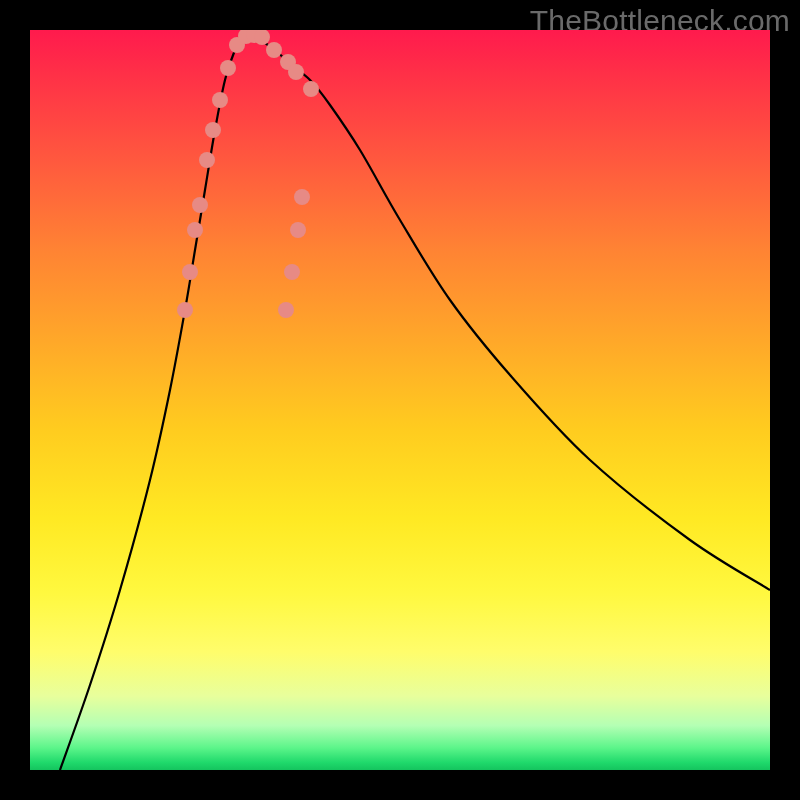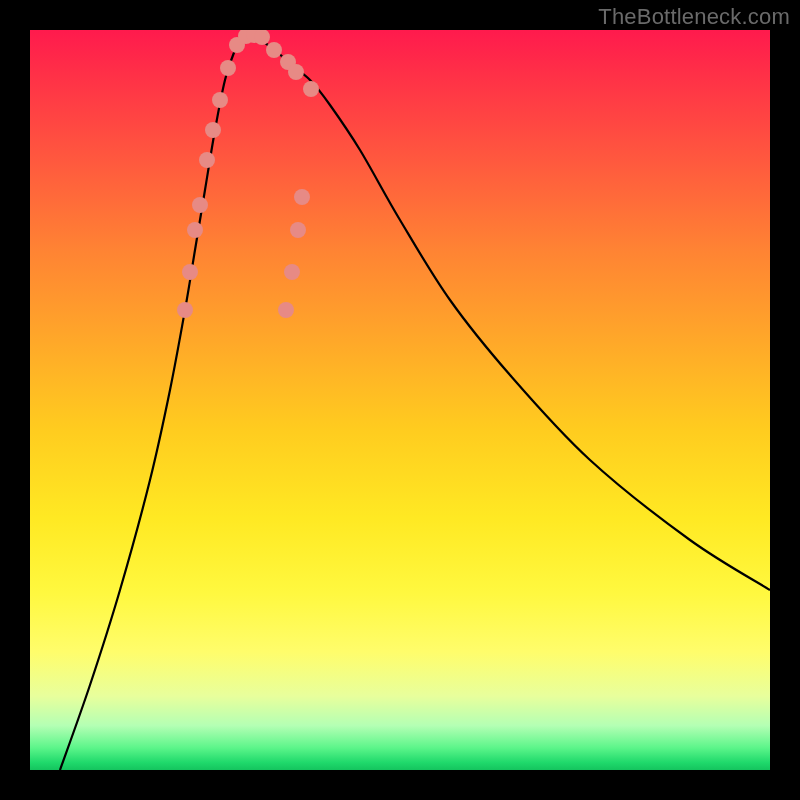--- a/index.html
+++ b/index.html
@@ -39,21 +39,21 @@
       #5cf58a 97%,
       #1fd96b 99%,
       #14c45e 100%
     );
   }
   .watermark {
     position: absolute;
     top: 4px;
     right: 10px;
     font-family: Arial, Helvetica, sans-serif;
-    font-size: 22px;
+    font-size: 30px;
     color: #6a6a6a;
     letter-spacing: 0.2px;
   }
   svg.curve {
     position: absolute;
     left: 0;
     top: 0;
     width: 740px;
     height: 740px;
   }

